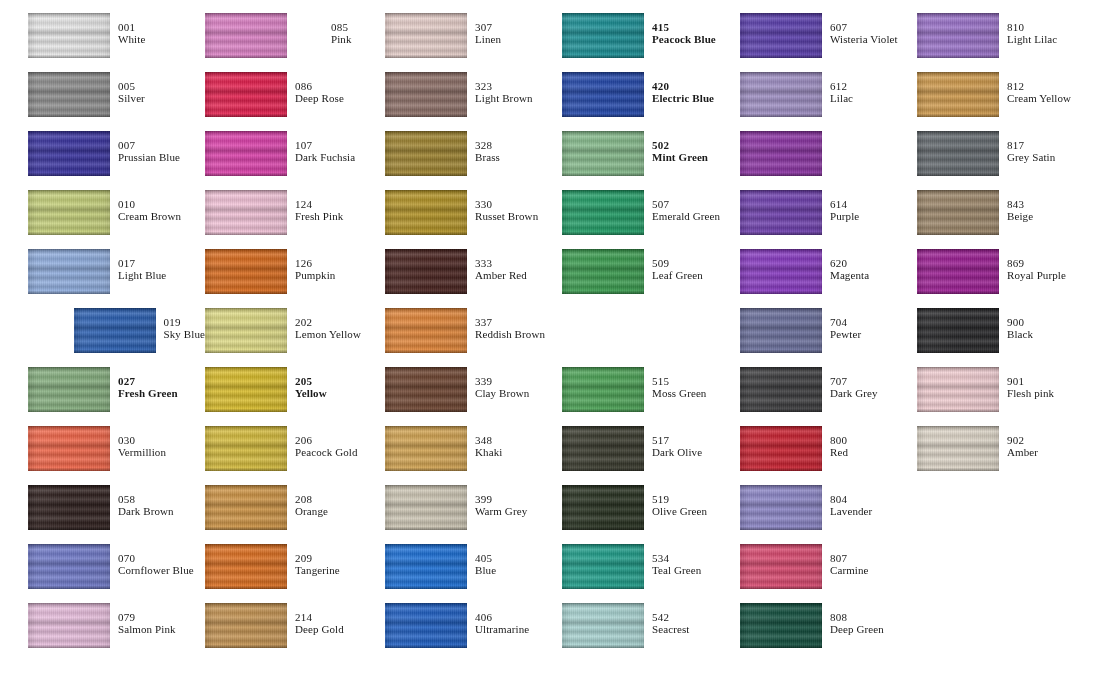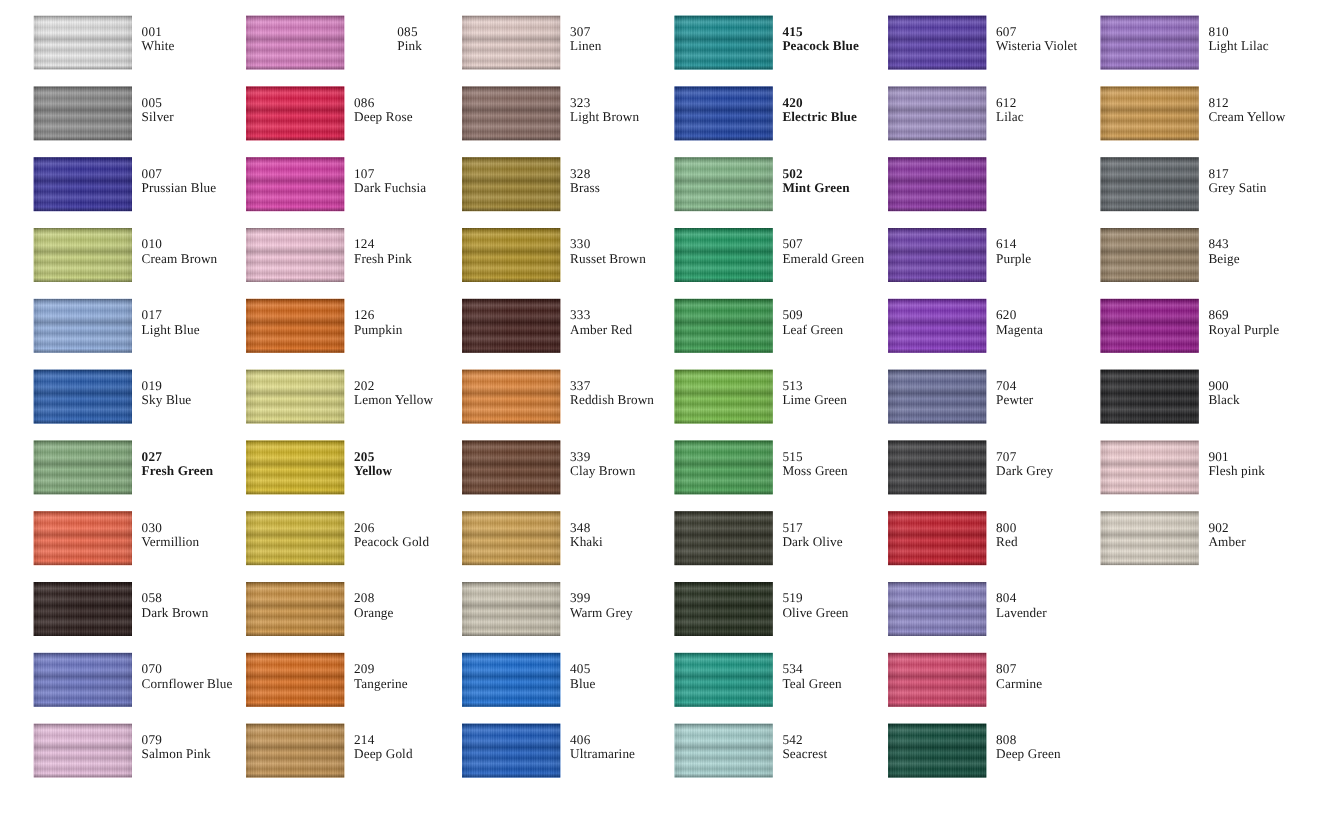--- a/index.html
+++ b/index.html
@@ -167,21 +167,21 @@
         <div class="swatch" style="background: rgb(143, 173, 222); width: 82px; height: 45px;">
           <div class="sides"></div>
           <div class="threads"></div>
           <div class="bands"></div>
         </div>
         <div class="label">
           <span class="code">017</span>
           <span class="name">Light Blue</span>
         </div>
       </div>
-      <div class="swatch-row" style="top: 295px;">
+      <div class="swatch-row" style="top: 295px; justify-content: flex-end;">
         <div class="swatch" style="background: rgb(42, 95, 178); width: 82px; height: 45px;">
           <div class="sides"></div>
           <div class="threads"></div>
           <div class="bands"></div>
         </div>
         <div class="label">
           <span class="code">019</span>
           <span class="name">Sky Blue</span>
         </div>
       </div>
@@ -536,31 +536,20 @@
         <div class="swatch" style="background: rgb(58, 156, 79); width: 82px; height: 45px;">
           <div class="sides"></div>
           <div class="threads"></div>
           <div class="bands"></div>
         </div>
         <div class="label">
           <span class="code">509</span>
           <span class="name">Leaf Green</span>
         </div>
       </div>
-      <div class="swatch-row" style="top: 295px;">
-        <div class="swatch" style="background: rgb(118, 187, 70); width: 82px; height: 45px;">
-          <div class="sides"></div>
-          <div class="threads"></div>
-          <div class="bands"></div>
-        </div>
-        <div class="label">
-          <span class="code">513</span>
-          <span class="name">Lime Green</span>
-        </div>
-      </div>
       <div class="swatch-row" style="top: 354px;">
         <div class="swatch" style="background: rgb(75, 162, 85); width: 82px; height: 45px;">
           <div class="sides"></div>
           <div class="threads"></div>
           <div class="bands"></div>
         </div>
         <div class="label">
           <span class="code">515</span>
           <span class="name">Moss Green</span>
         </div>

